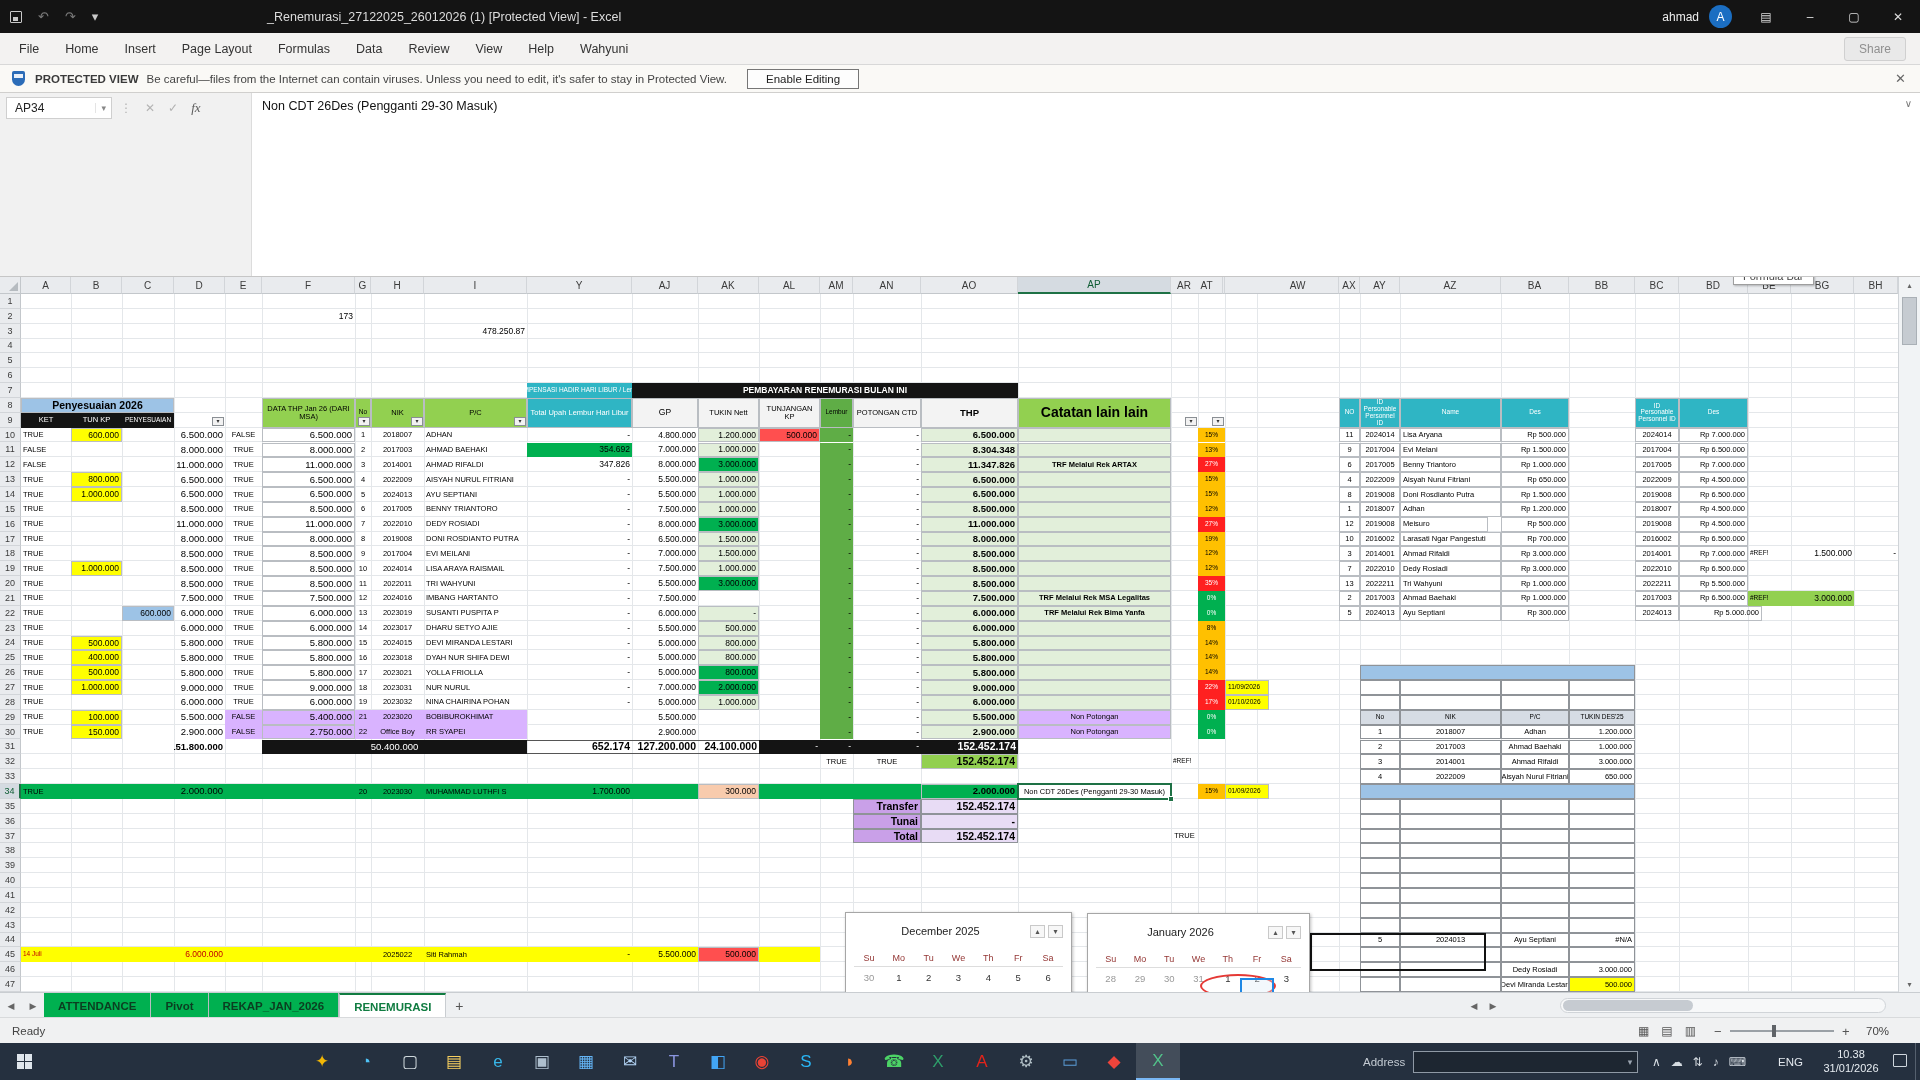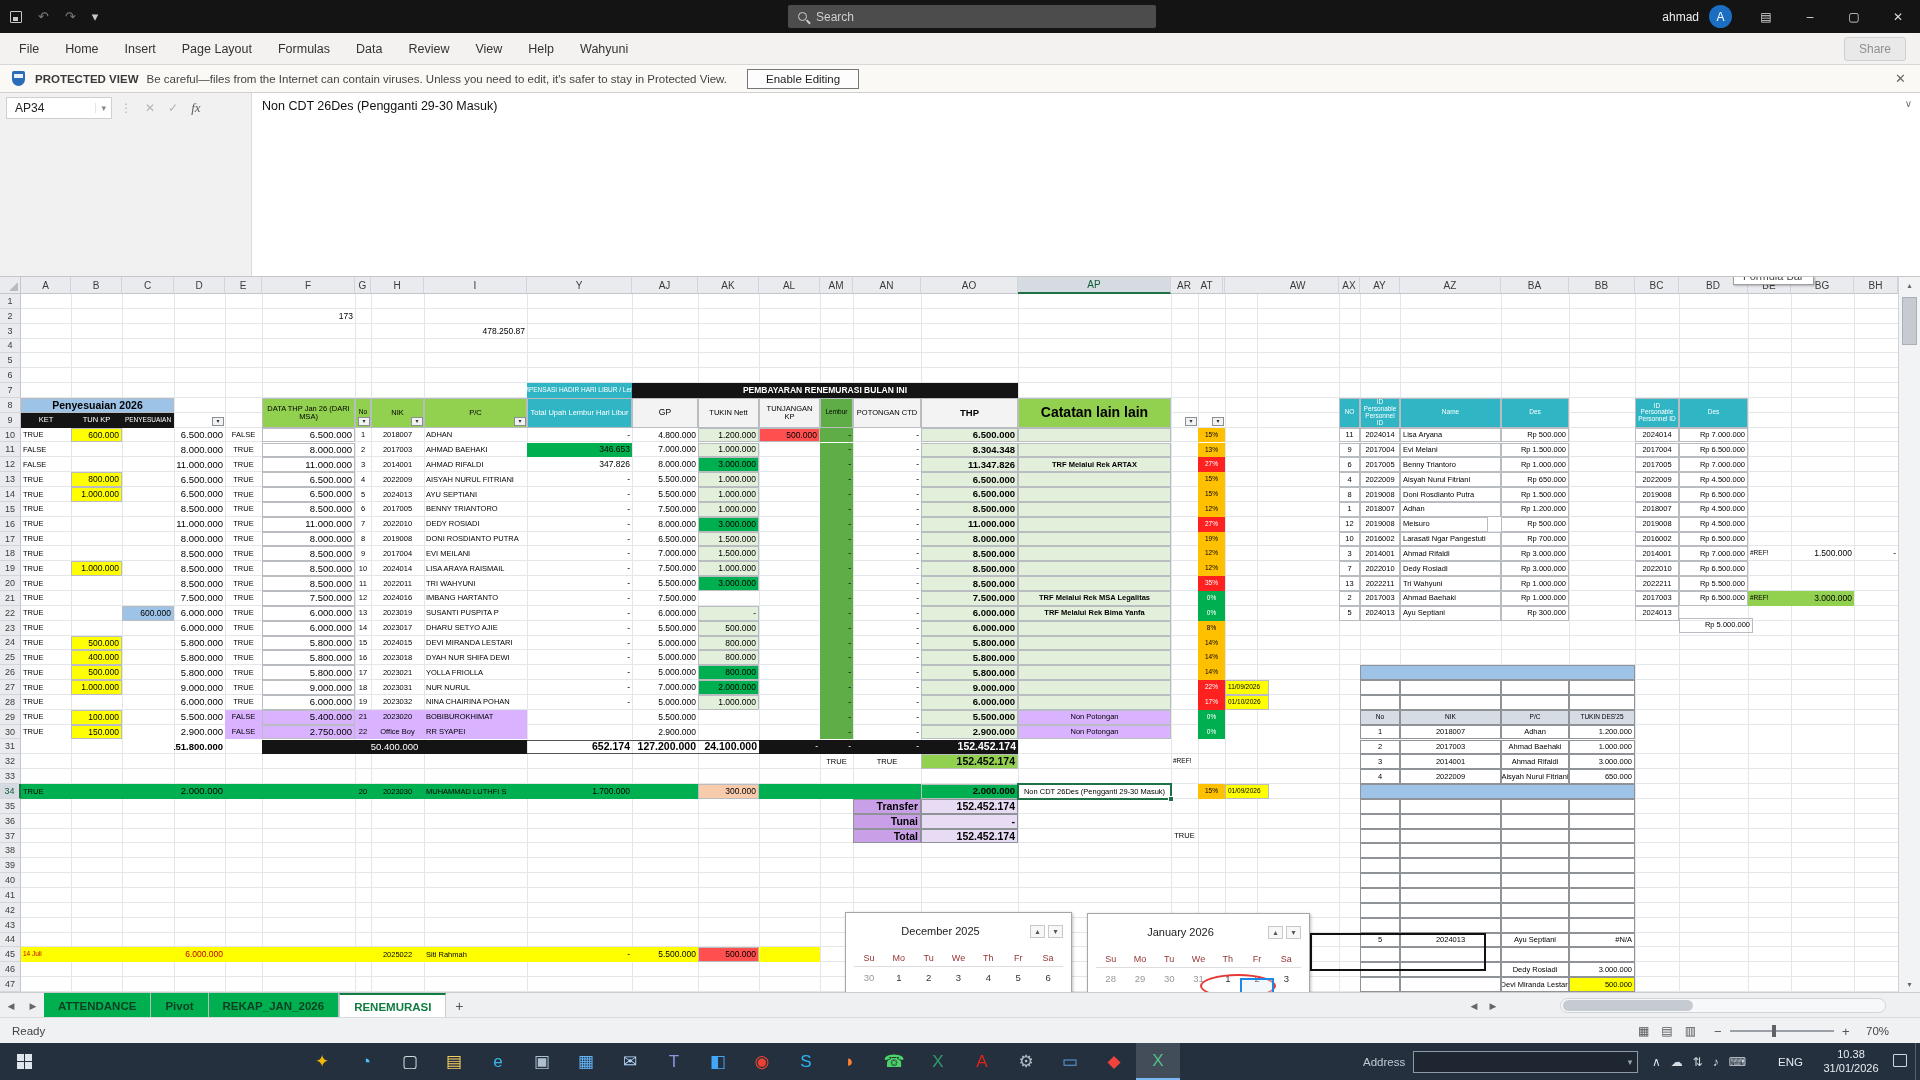--- a/index.html
+++ b/index.html
@@ -162,24 +162,21 @@
 </head>
 <body>
 
 <div id="titlebar">
   <div class="qat">
     <span class="saveico"></span>
     <span class="ico dim">↶</span>
     <span class="ico dim">↷</span>
     <span class="ico">▾</span>
   </div>
-  <div id="tb-search">
-    <span class="mag"></span>
-    <span>Search</span>
-  </div>
+  <div id="title-text">_Renemurasi_27122025_26012026 (1)  [Protected View] -  Excel</div>
   <div id="tb-right">
     <span id="user-name">ahmad</span>
     <div class="avatar">A</div>
     <span class="winbtn">▤</span>
     <span class="winbtn">–</span>
     <span class="winbtn">▢</span>
     <span class="winbtn">✕</span>
   </div>
 </div>
 
@@ -327,21 +324,21 @@
     <div class="cell pgrn r s8 b bd" style="left: 921px; top: 150.65px; width: 97px; height: 14.85px;">6.500.000</div>
     <div class="cell pgrn c s6 bd" style="left: 1018px; top: 150.65px; width: 153px; height: 14.85px;"></div>
     <div class="cell orgc c s5" style="left: 1198px; top: 150.65px; width: 27px; height: 14.85px;">15%</div>
     <div class="cell s6" style="left: 21px; top: 165.5px; width: 50px; height: 14.85px;">FALSE</div>
     <div class="cell r s8" style="left: 174px; top: 165.5px; width: 51px; height: 14.85px;">8.000.000</div>
     <div class="cell c s6" style="left: 225px; top: 165.5px; width: 37px; height: 14.85px;">TRUE</div>
     <div class="cell r s8 bd" style="left: 262px; top: 165.5px; width: 93px; height: 14.85px;">8.000.000</div>
     <div class="cell c s6" style="left: 355px; top: 165.5px; width: 16px; height: 14.85px;">2</div>
     <div class="cell c s6" style="left: 371px; top: 165.5px; width: 53px; height: 14.85px;">2017003</div>
     <div class="cell s6" style="left: 424px; top: 165.5px; width: 103px; height: 14.85px;">AHMAD BAEHAKI</div>
-    <div class="cell r s7 grn" style="left: 527px; top: 165.5px; width: 105px; height: 14.85px;">346.653</div>
+    <div class="cell r s7 grn" style="left: 527px; top: 165.5px; width: 105px; height: 14.85px;">354.692</div>
     <div class="cell r s7" style="left: 632px; top: 165.5px; width: 66px; height: 14.85px;">7.000.000</div>
     <div class="cell pgrn r s7 bd" style="left: 698px; top: 165.5px; width: 61px; height: 14.85px;">1.000.000</div>
     <div class="cell dgrn r s7" style="left: 820px; top: 165.5px; width: 33px; height: 14.85px;">-</div>
     <div class="cell r s7" style="left: 853px; top: 165.5px; width: 68px; height: 14.85px;">-</div>
     <div class="cell pgrn r s8 b bd" style="left: 921px; top: 165.5px; width: 97px; height: 14.85px;">8.304.348</div>
     <div class="cell pgrn c s6 bd" style="left: 1018px; top: 165.5px; width: 153px; height: 14.85px;"></div>
     <div class="cell orgc c s5" style="left: 1198px; top: 165.5px; width: 27px; height: 14.85px;">13%</div>
     <div class="cell s6" style="left: 21px; top: 180.35px; width: 50px; height: 14.85px;">FALSE</div>
     <div class="cell r s8" style="left: 174px; top: 180.35px; width: 51px; height: 14.85px;">11.000.000</div>
     <div class="cell c s6" style="left: 225px; top: 180.35px; width: 37px; height: 14.85px;">TRUE</div>
@@ -721,21 +718,21 @@
     <div class="cell r s6 bd" style="left: 1679px; top: 254.6px; width: 69px; height: 14.85px;">Rp 6.500.000</div>
     <div class="cell c s6 bd" style="left: 1635px; top: 269.45px; width: 44px; height: 14.85px;">2014001</div>
     <div class="cell r s6 bd" style="left: 1679px; top: 269.45px; width: 69px; height: 14.85px;">Rp 7.000.000</div>
     <div class="cell c s6 bd" style="left: 1635px; top: 284.3px; width: 44px; height: 14.85px;">2022010</div>
     <div class="cell r s6 bd" style="left: 1679px; top: 284.3px; width: 69px; height: 14.85px;">Rp 6.500.000</div>
     <div class="cell c s6 bd" style="left: 1635px; top: 299.15px; width: 44px; height: 14.85px;">2022211</div>
     <div class="cell r s6 bd" style="left: 1679px; top: 299.15px; width: 69px; height: 14.85px;">Rp 5.500.000</div>
     <div class="cell c s6 bd" style="left: 1635px; top: 314px; width: 44px; height: 14.85px;">2017003</div>
     <div class="cell r s6 bd" style="left: 1679px; top: 314px; width: 69px; height: 14.85px;">Rp 6.500.000</div>
     <div class="cell c s6 bd" style="left: 1635px; top: 328.85px; width: 44px; height: 14.85px;">2024013</div>
-    <div class="cell r s6 bd" style="left: 1679px; top: 328.85px; width: 74px; height: 14.85px; margin-top: 12px;">Rp 5.000.000</div>
+    <div class="cell r s6 bd" style="left: 1679px; top: 328.85px; width: 83px; height: 14.85px;">Rp 5.000.000</div>
     <div class="cell lblu bdd" style="left: 1360px; top: 388.25px; width: 275px; height: 14.85px;"></div>
     <div class="cell lblu bdd" style="left: 1360px; top: 507.05px; width: 275px; height: 14.85px;"></div>
     <div class="cell bdd" style="left: 1360px; top: 403.1px; width: 40px; height: 14.85px;"></div>
     <div class="cell bdd" style="left: 1400px; top: 403.1px; width: 101px; height: 14.85px;"></div>
     <div class="cell bdd" style="left: 1501px; top: 403.1px; width: 68px; height: 14.85px;"></div>
     <div class="cell bdd" style="left: 1569px; top: 403.1px; width: 66px; height: 14.85px;"></div>
     <div class="cell bdd" style="left: 1360px; top: 417.95px; width: 40px; height: 14.85px;"></div>
     <div class="cell bdd" style="left: 1400px; top: 417.95px; width: 101px; height: 14.85px;"></div>
     <div class="cell bdd" style="left: 1501px; top: 417.95px; width: 68px; height: 14.85px;"></div>
     <div class="cell bdd" style="left: 1569px; top: 417.95px; width: 66px; height: 14.85px;"></div>

